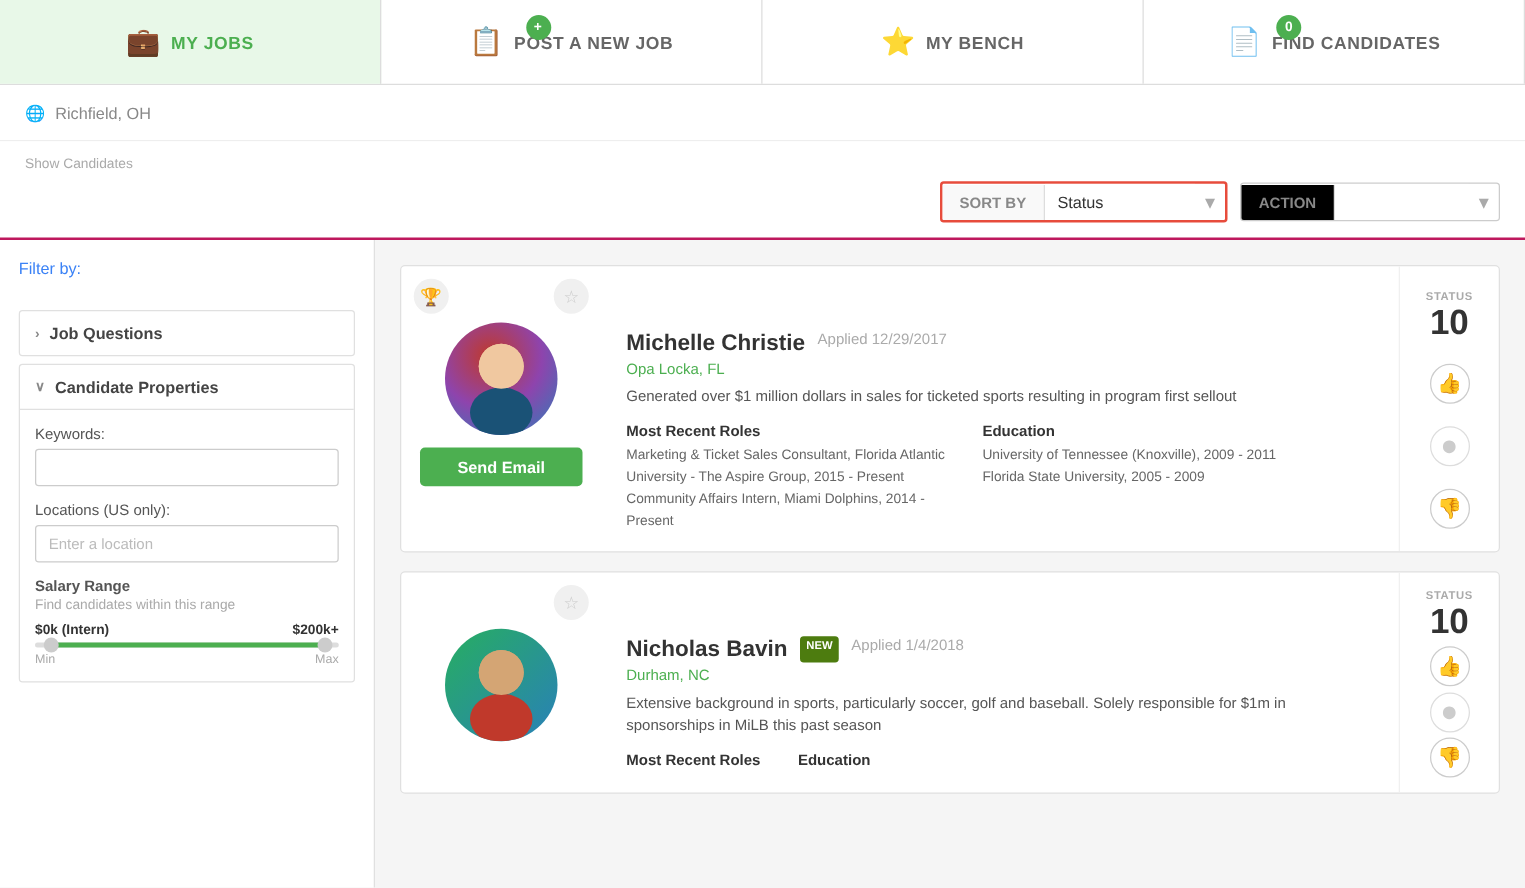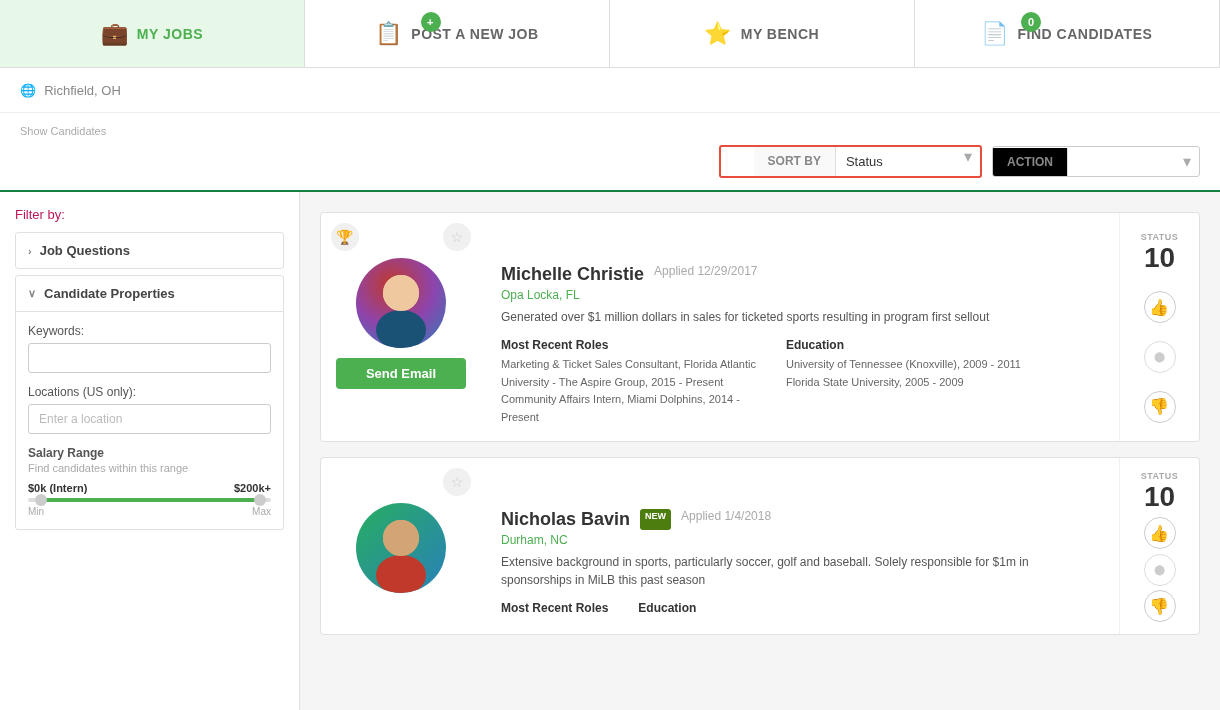--- a/index.html
+++ b/index.html
@@ -58,21 +58,21 @@
       border-bottom: 1px solid #eee;
       height: 45px;
     }
     .location-icon { color: #aaa; font-size: 13px; }
     .location-text { color: #888; font-size: 13px; }
 
     
     .tabs-section {
       background: #fff;
       padding: 12px 20px;
-      border-bottom: 2px solid #15803d;
+      border-bottom: 2px solid #be185d;
     }
     .show-label { font-size: 11px; color: #aaa; margin-bottom: 8px; }
     .tabs-row {
       display: flex;
       align-items: center;
       gap: 0;
     }
     .tab-group { display: flex; gap: 0; }
     .tab-btn {
       padding: 8px 22px;
@@ -93,24 +93,24 @@
       background: #fff;
     }
     .sort-section {
       margin-left: auto;
       display: flex;
       align-items: center;
       gap: 10px;
     }
     .sort-box {
       display: flex;
+      align-items: center;
       border: 2px solid #e74c3c;
       border-radius: 3px;
       overflow: hidden;
-      padding-left: 33px;
     }
     .sort-label-box {
       padding: 7px 14px;
       font-size: 12px;
       font-weight: bold;
       color: #888;
       border-right: 1px solid #ddd;
       background: #f9f9f9;
     }
     .sort-select {
@@ -166,22 +166,22 @@
     .sidebar {
       width: 300px;
       background: #fff;
       border-right: 1px solid #e0e0e0;
       padding: 15px;
       overflow-y: auto;
       flex-shrink: 0;
     }
     .filter-by-label {
       font-size: 13px;
-      color: #be185d;
-      margin-bottom: 10px;
+      color: #3b82f6;
+      margin-bottom: 26px;
     }
     .filter-section {
       border: 1px solid #e0e0e0;
       border-radius: 3px;
       margin-bottom: 6px;
     }
     .filter-section-header {
       display: flex;
       align-items: center;
       padding: 10px 12px;

